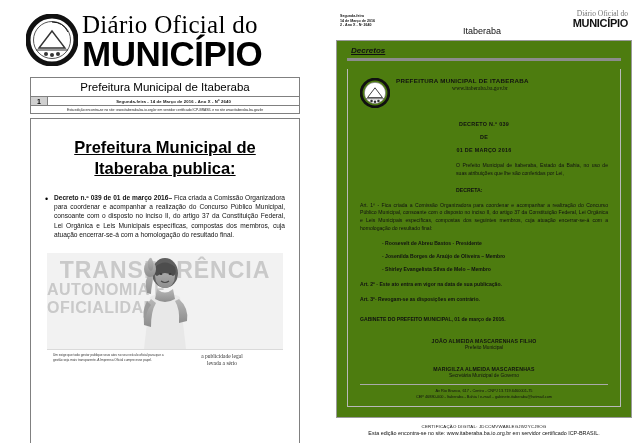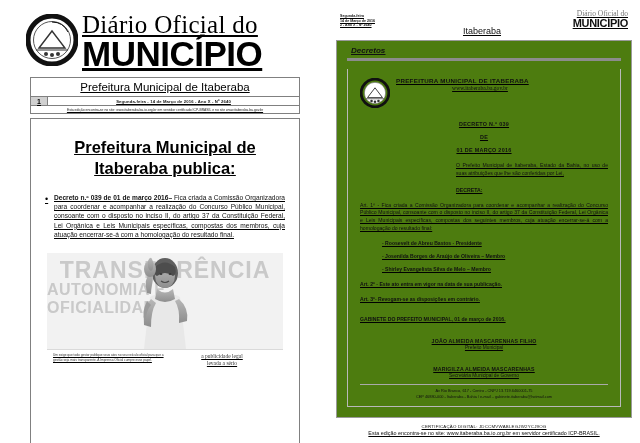--- a/index.html
+++ b/index.html
@@ -5,21 +5,21 @@
   html, body {
     margin: 0; padding: 0;
     background: #ffffff;
   }
   body {
     width: 640px; height: 443px;
     font-family: "Liberation Sans", sans-serif;
     overflow: hidden;
     position: relative;
   }
-  .spread { display: flex; width: 640px; height: 443px; text-decoration: underline; }
+  .spread { display: flex; width: 640px; height: 443px; }
 
   
   .page-left {
     width: 330px; height: 443px;
     position: relative;
     background: #ffffff;
     box-sizing: border-box;
     padding: 6px 8px 0 8px;
   }
   .masthead {

